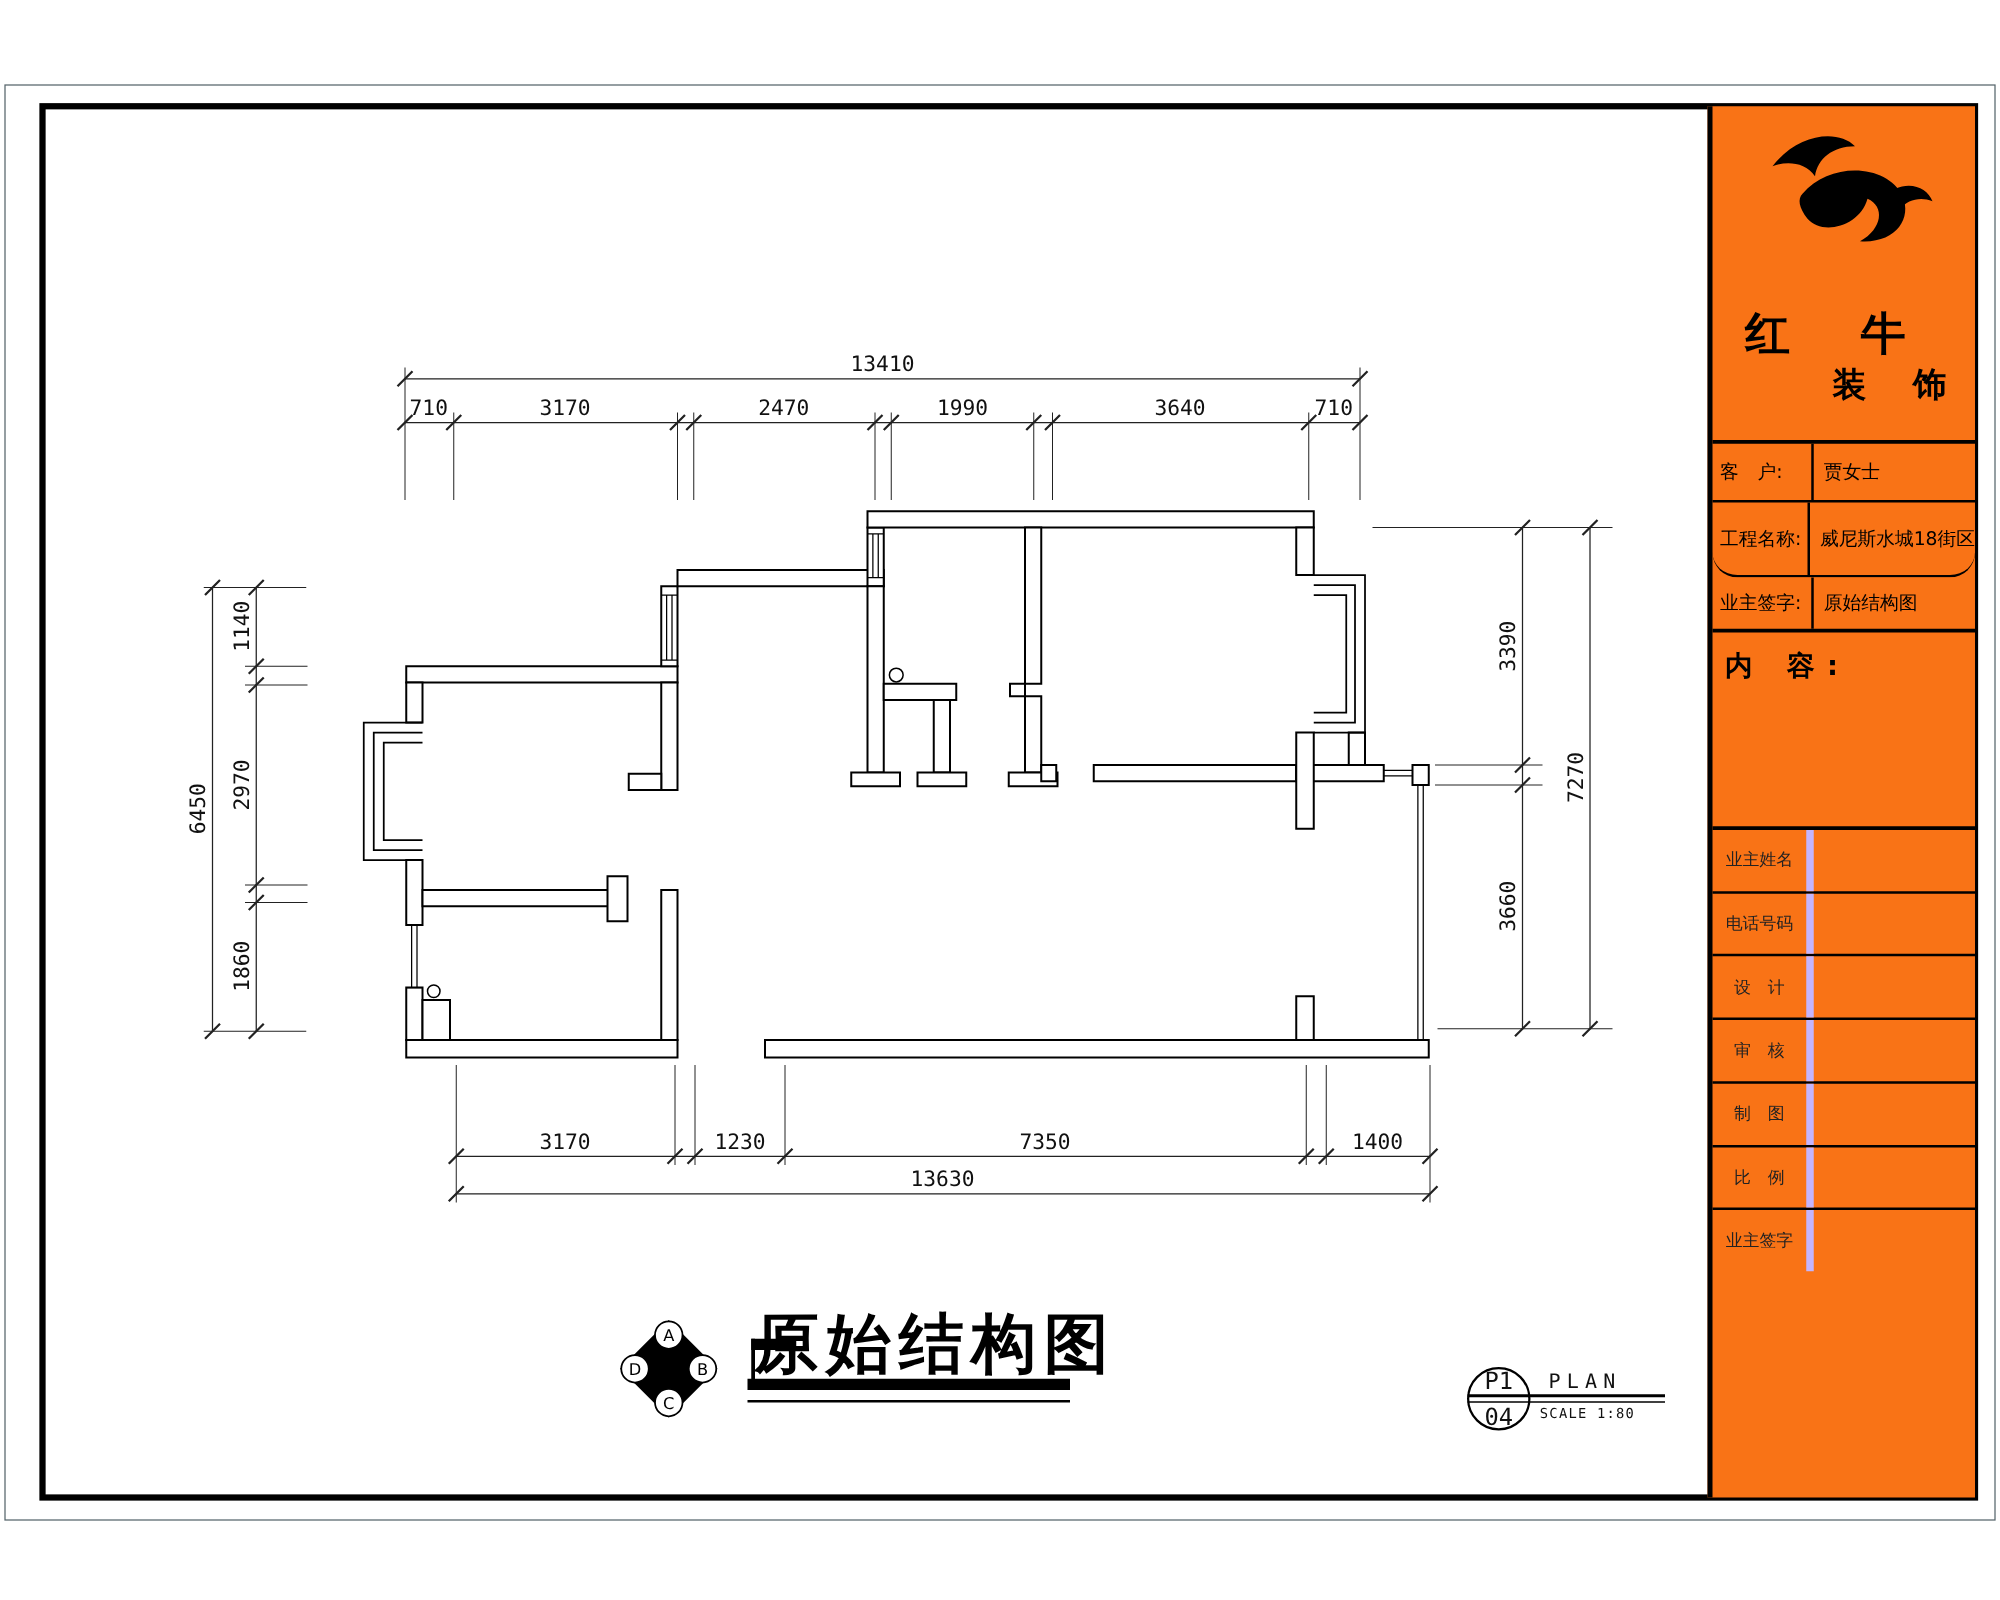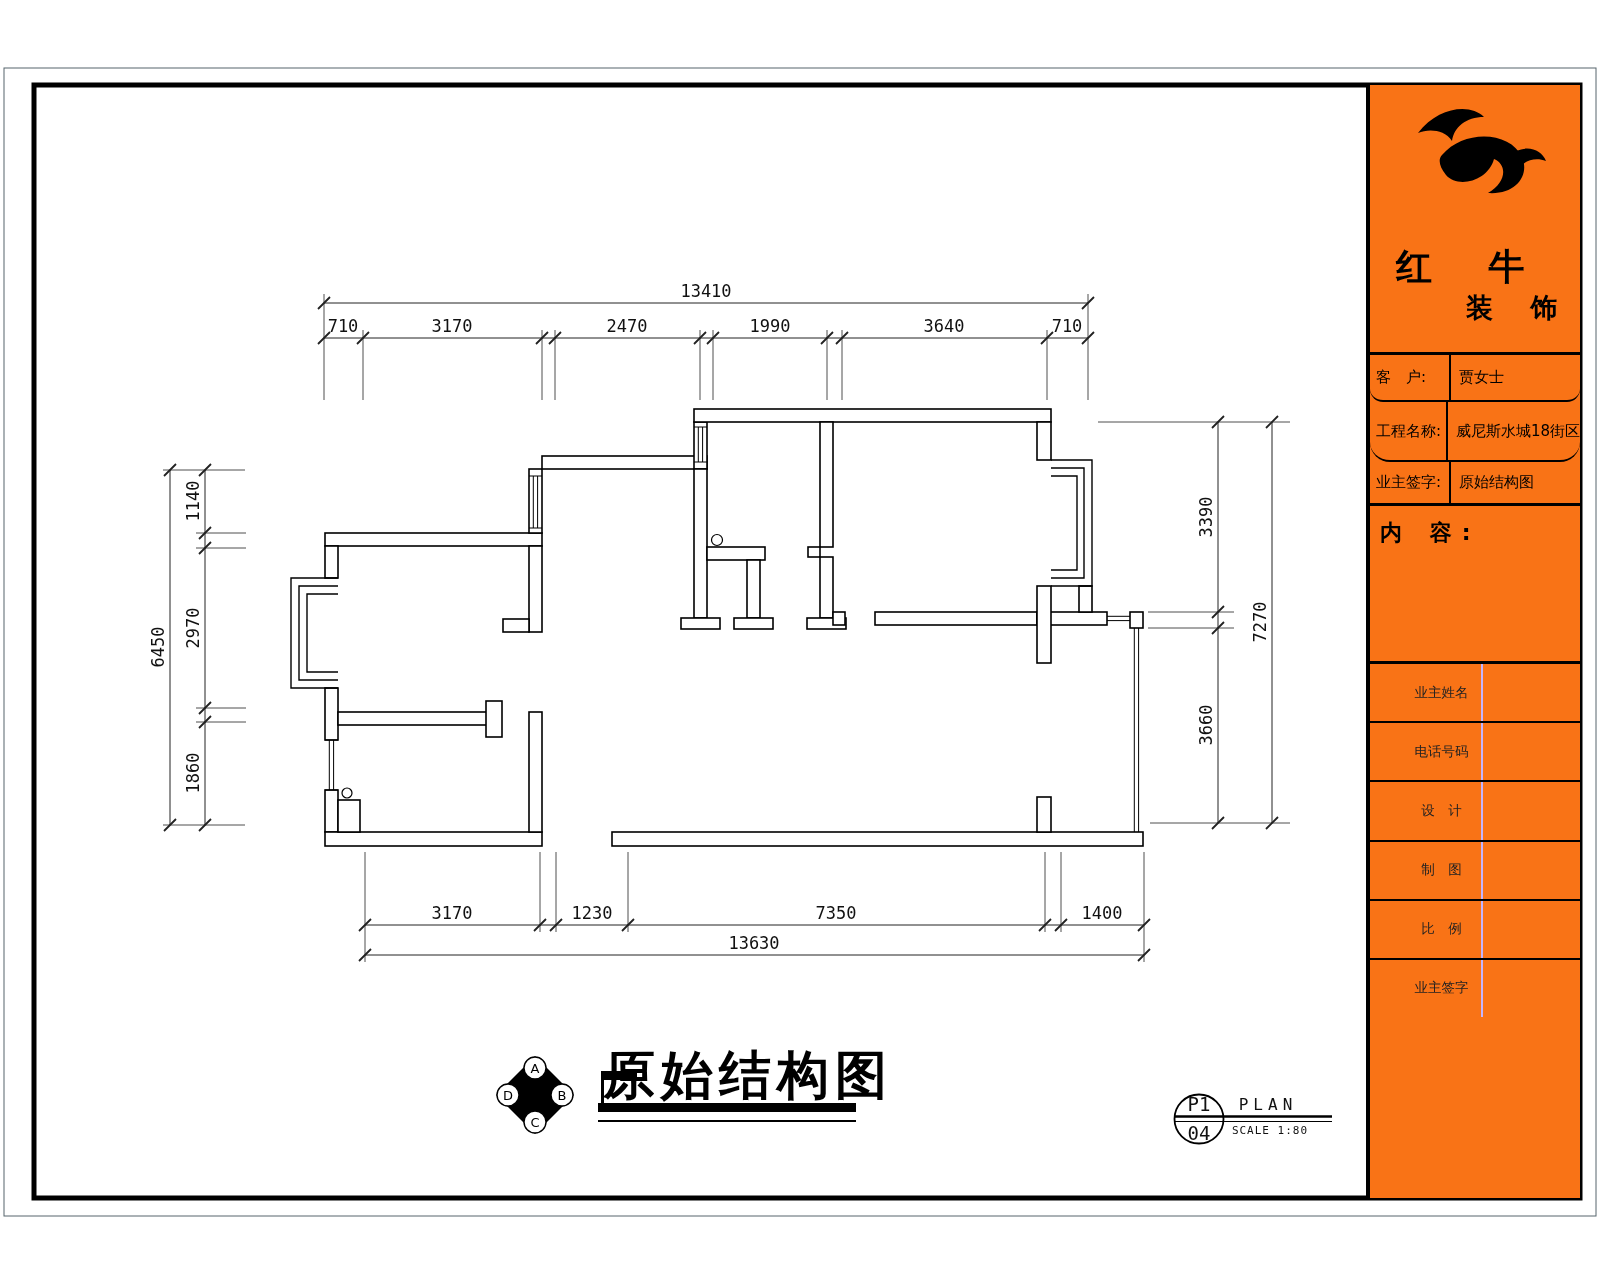--- a/index.html
+++ b/index.html
@@ -14,34 +14,34 @@
 
   
   .tb{position:absolute;left:1366px;top:85px;width:214px;height:1113px;z-index:2;
       border-left:4px solid #000;box-sizing:border-box;background:#f97316;}
   .tb *{box-sizing:border-box;}
   .tb-logo{position:relative;height:270px;border-bottom:3px solid #000;}
   .logo-swoosh{position:absolute;left:38px;top:18px;}
   .logo-line1{position:absolute;left:26px;top:158px;font-size:36px;font-weight:bold;letter-spacing:22px;white-space:nowrap;}
   .logo-line2{position:absolute;left:96px;top:205px;font-size:27px;font-weight:bold;letter-spacing:14px;white-space:nowrap;}
   .tb-row{display:flex;border-bottom:2px solid #000;}
-  .tb-row.f1{height:47px;border-radius:13px;} .tb-row.f2{height:60px;border-radius:20px;} .tb-row.f3{height:44px;border-bottom:3px solid #000;}
+  .tb-row.f1{height:47px;} .tb-row.f2{height:60px;border-radius:20px;} .tb-row.f3{height:44px;border-bottom:3px solid #000;}
   .tb-label{width:81px;border-right:2px solid #000;display:flex;align-items:center;padding-left:6px;
             font-size:15px;white-space:nowrap;}
   .tb-value{flex:1;display:flex;align-items:center;padding-left:8px;font-size:15px;white-space:nowrap;}
   .tb-statement{height:220px;border-bottom:3px solid #000;padding:14px 8px 0 12px;}
   .tb-st-head{font-size:18px;font-weight:bold;margin-bottom:10px;letter-spacing:2px;}
   .tb-st-item{font-size:13.5px;line-height:1.5;margin-bottom:4px;text-indent:-14px;padding-left:14px;}
   .tb-content{height:158px;border-bottom:3px solid #000;padding:12px 0 0 10px;}
   .tb-content span{font-size:22px;font-weight:bold;letter-spacing:10px;}
   .tb-signs{height:353px;display:flex;flex-direction:column;}
   .tb-srow{flex:1;display:flex;border-bottom:2px solid #000;}
   .tb-srow:last-child{border-bottom:none;justify-content:flex-end;}
-  .tb-slabel{width:81px;border-right:2px solid #c4b5fd;display:flex;align-items:center;justify-content:center;
-             font-size:13.5px;white-space:nowrap;color:#222;margin-left:32px;}
+  .tb-slabel{width:81px;border-right:6px solid #c4b5fd;display:flex;align-items:center;justify-content:center;
+             font-size:13.5px;white-space:nowrap;color:#222;}
   .tb-svalue{flex:1;}
 </style>
 </head>
 <body>
 
 <div id="app">
 
 <svg id="sheet-svg" width="1600" height="1280" viewBox="0 0 1600 1280">
 
   <g>
@@ -245,20 +245,24 @@
       </div>
       <div class="tb-srow">
         <div class="tb-slabel">电话号码</div>
           <div class="tb-svalue"></div>
       </div>
       <div class="tb-srow">
         <div class="tb-slabel">设　计</div>
           <div class="tb-svalue"></div>
       </div>
       <div class="tb-srow">
+        <div class="tb-slabel">审　核</div>
+          <div class="tb-svalue"></div>
+      </div>
+      <div class="tb-srow">
         <div class="tb-slabel">制　图</div>
           <div class="tb-svalue"></div>
       </div>
       <div class="tb-srow">
         <div class="tb-slabel">比　例</div>
           <div class="tb-svalue"></div>
       </div>
       <div class="tb-srow">
         <div class="tb-slabel">业主签字</div>
           <div class="tb-svalue"></div>

